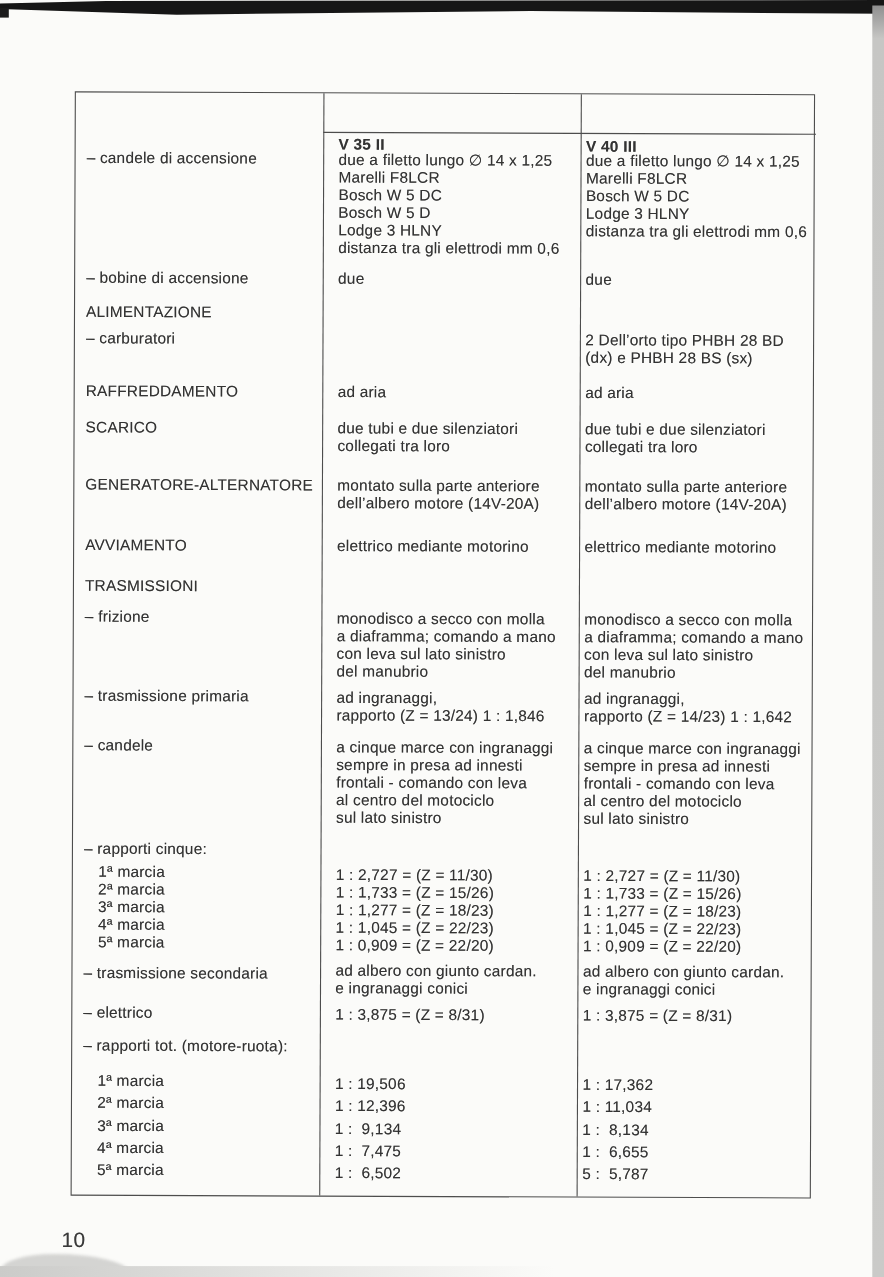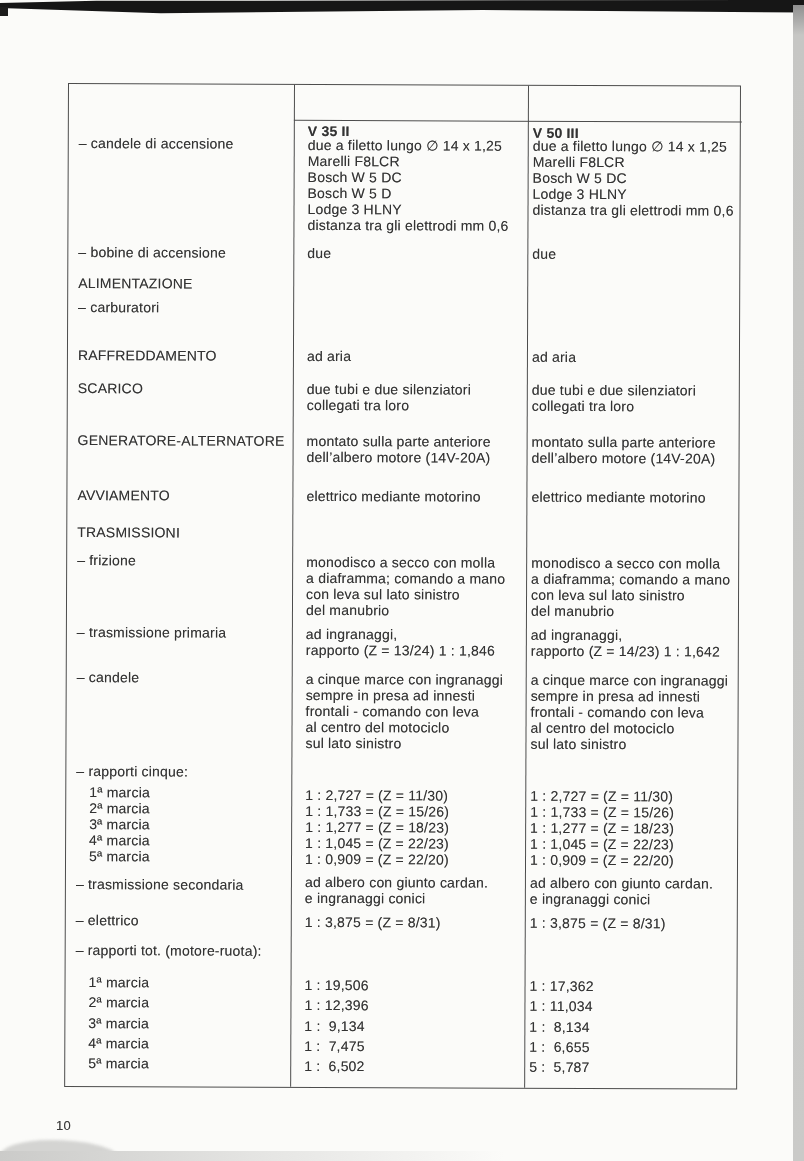--- a/index.html
+++ b/index.html
@@ -27,41 +27,41 @@
 
   .cell { position:absolute; white-space:pre; font-size:14px; line-height:16px;
     letter-spacing:0.2px; color:#333333; text-shadow:0 0 0.5px rgba(70,70,70,0.55); }
   .c1 { left:10px; }
   .c1.ind { left:23px; }
   .c2 { left:239px; }
   .c3 { left:464px; }
   .hdr { font-weight:bold;margin-top:24px; }
   .g2 { line-height:20px; }
 
-  .page-number { position:absolute; left:56px; top:1118px; font-size:13px; color:#3a3a3a;
+  .page-number { position:absolute; left:56px; top:1118px; font-size:19px; color:#3a3a3a;
     letter-spacing:0.3px; text-shadow:0 0 0.5px rgba(70,70,70,0.5); }
 </style>
 </head>
 <body>
 
 <div class="paper">
 
   <div class="scan-top-band"></div>
   <div class="scan-left-notch"></div>
   <div class="scan-right-band"></div>
   <div class="scan-bottom-blob"></div>
   <div class="scan-bottom-band"></div>
 
   <div class="spec-table">
     <div class="vline v1"></div>
     <div class="vline v2"></div>
     <div class="hdr-underline"></div>
 
     <div class="cell c2 hdr" style="top:14px">V 35 II</div>
-    <div class="cell c3 hdr" style="top:15px">V 50 III</div>
+    <div class="cell c3 hdr" style="top:15px">V 40 III</div>
 
     <div class="cell c1" style="top:51px">– candele di accensione</div>
     <div class="cell c2" style="top:52px">due a filetto lungo ∅ 14 x 1,25
 Marelli F8LCR
 Bosch W 5 DC
 Bosch W 5 D
 Lodge 3 HLNY
 distanza tra gli elettrodi mm 0,6</div>
     <div class="cell c3" style="top:52px">due a filetto lungo ∅ 14 x 1,25
 Marelli F8LCR
@@ -69,20 +69,22 @@
 Lodge 3 HLNY
 distanza tra gli elettrodi mm 0,6</div>
 
     <div class="cell c1" style="top:160px">– bobine di accensione</div>
     <div class="cell c2" style="top:160px">due</div>
     <div class="cell c3" style="top:160px">due</div>
 
     <div class="cell c1" style="top:191px">ALIMENTAZIONE</div>
 
     <div class="cell c1" style="top:215px">– carburatori</div>
+    <div class="cell c3" style="top:215px">2 Dell’orto tipo PHBH 28 BD
+(dx) e PHBH 28 BS (sx)</div>
 
     <div class="cell c1" style="top:263px">RAFFREDDAMENTO</div>
     <div class="cell c2" style="top:263px">ad aria</div>
     <div class="cell c3" style="top:263px">ad aria</div>
 
     <div class="cell c1" style="top:296px">SCARICO</div>
     <div class="cell c2" style="top:296px">due tubi e due silenziatori
 collegati tra loro</div>
     <div class="cell c3" style="top:296px">due tubi e due silenziatori
 collegati tra loro</div>

